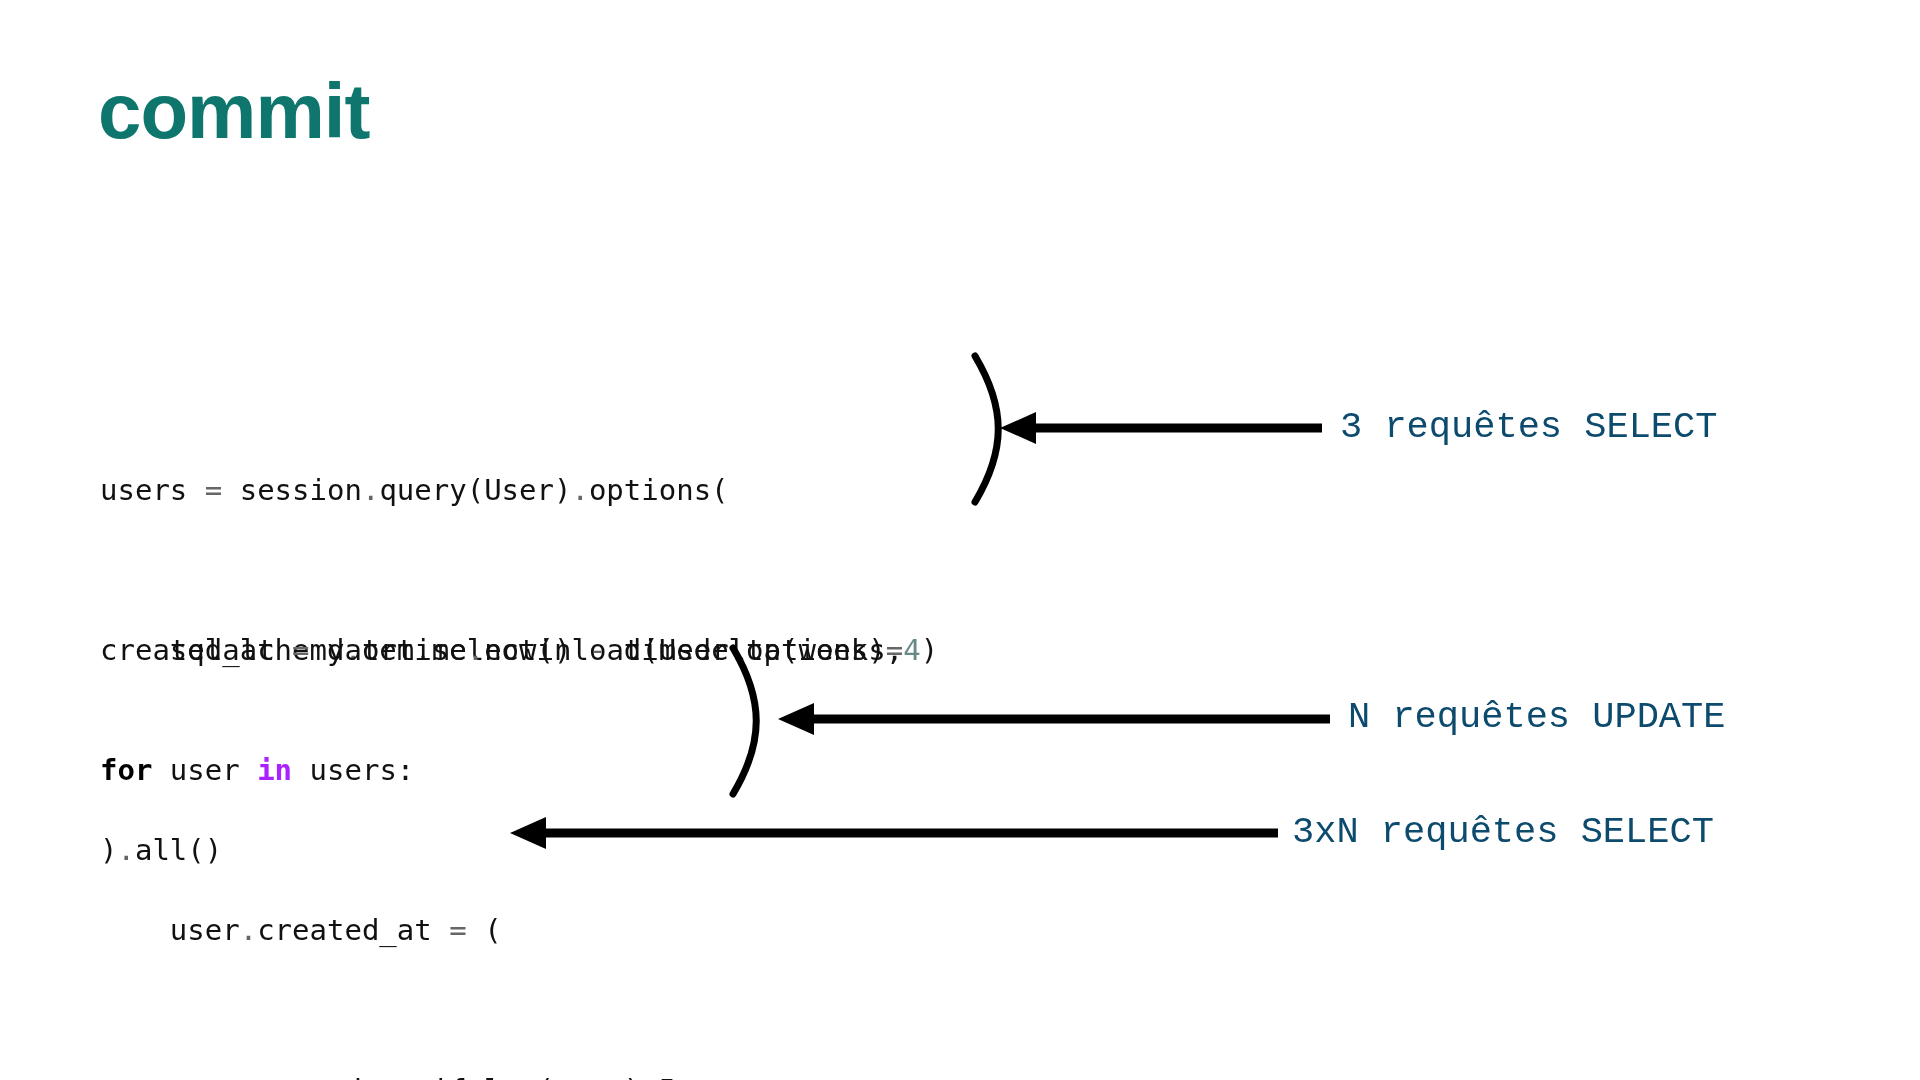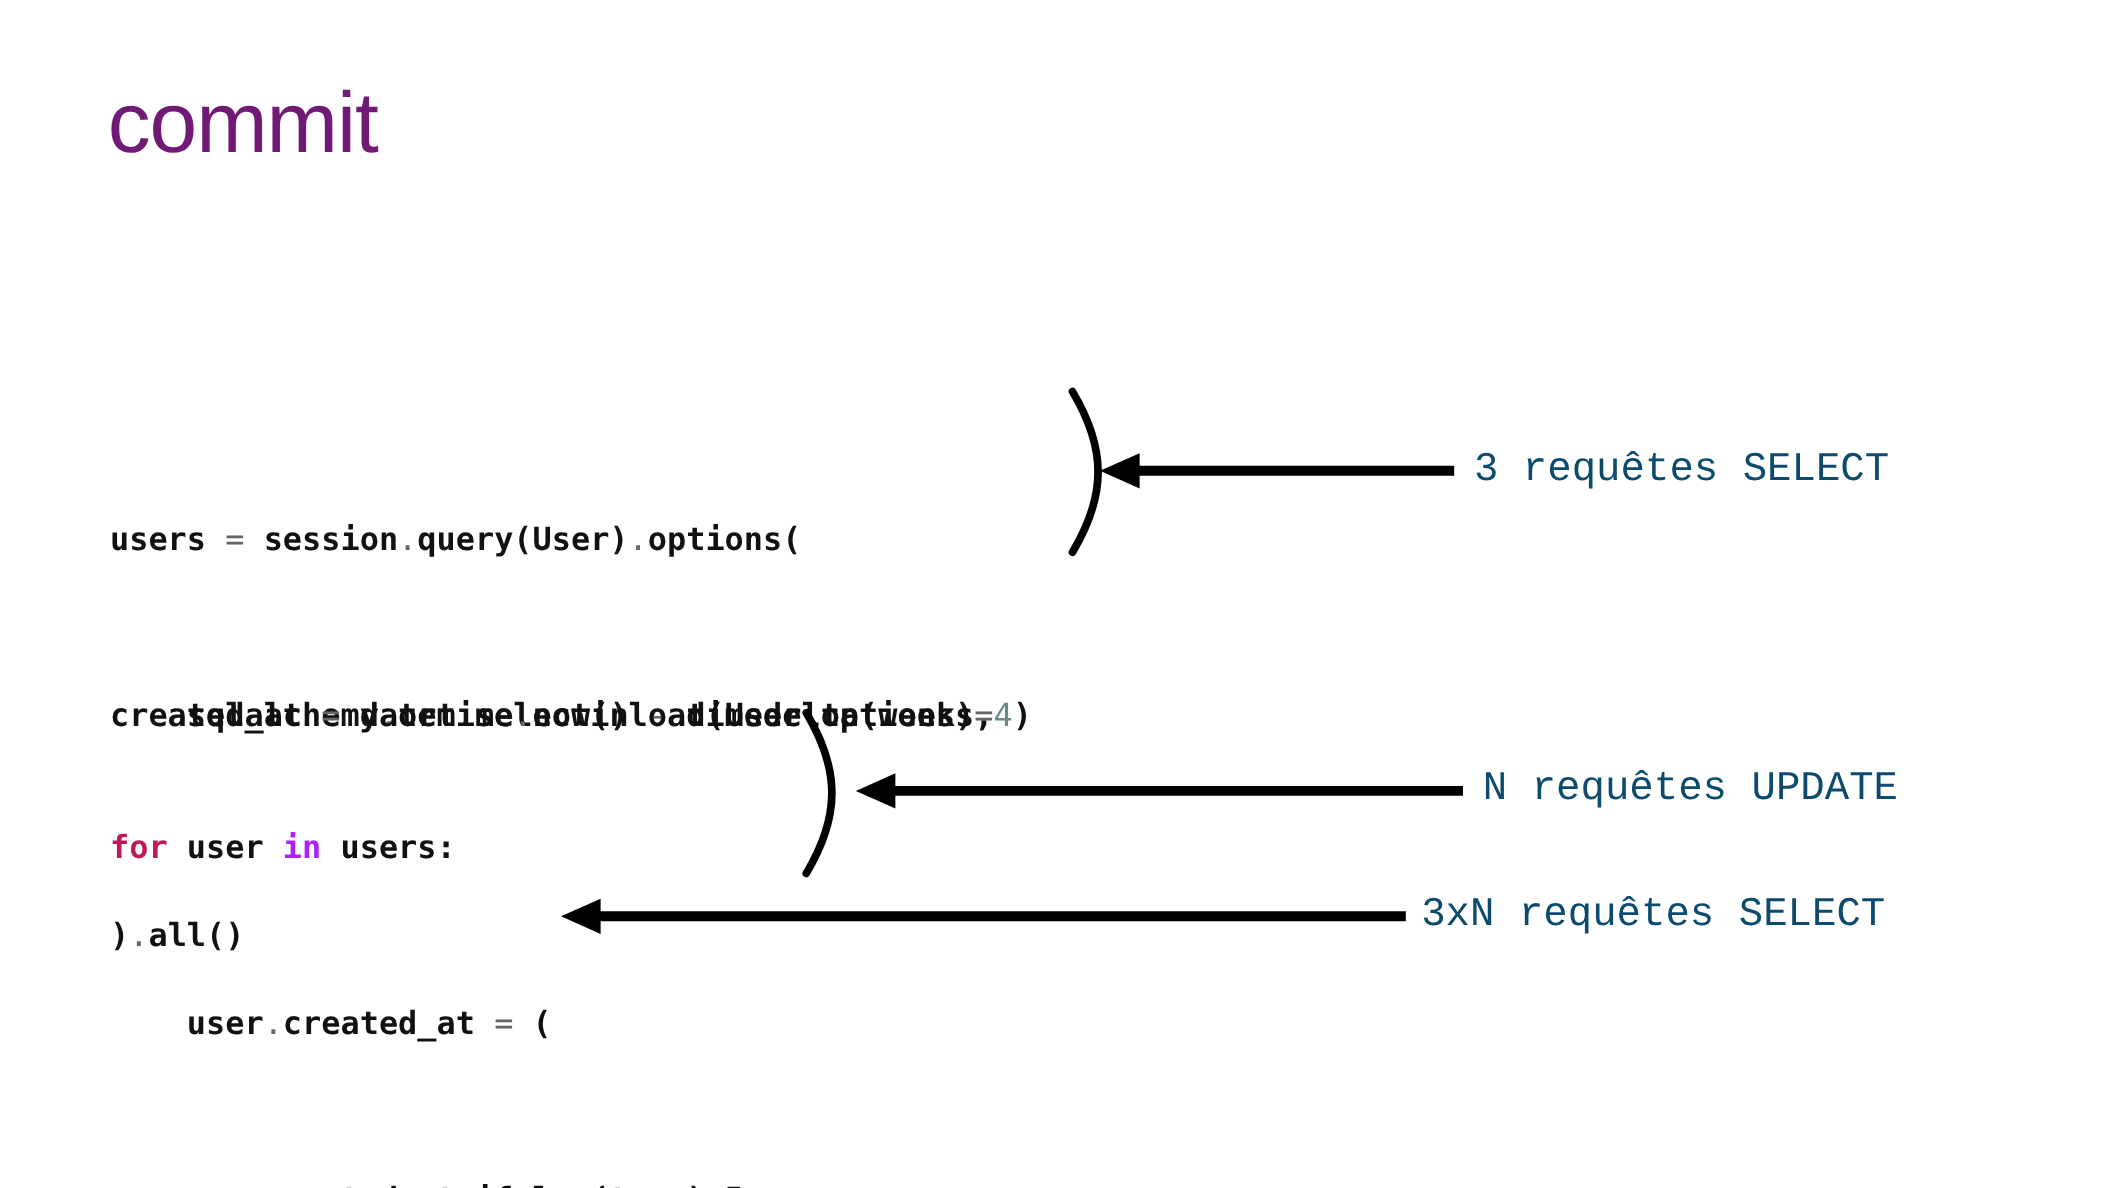--- a/index.html
+++ b/index.html
@@ -22,25 +22,25 @@
     inset: 0;
     background: #ffffff;
   }
 
   
   #slide-title {
     position: absolute;
     left: 98px;
     top: 72px;
     font-family: "Liberation Sans", sans-serif;
-    font-weight: 400;
+    font-weight: 700;
     font-size: 78px;
     line-height: 1.0;
     letter-spacing: -1px;
-    color: #701a75;
+    color: #0f766e;
     white-space: pre;
     text-align: center;
   }
 
   
   .code-block {
     position: absolute;
     left: 100px;
     font-family: "DejaVu Sans Mono", "Liberation Mono", monospace;
     font-size: 29px;
@@ -48,24 +48,24 @@
     color: #111111;
     white-space: pre;
     letter-spacing: 0px;
   }
   #code-block-query  { top: 350px; }
   #code-block-delta  { top: 550px; }
   #code-block-loop   { top: 630px; }
 
   .code-line { white-space: pre; height: 40px; }
 
-  .tok-plain  { color: #111111; font-weight: bold; }
+  .tok-plain  { color: #111111; }
   .tok-punct  { color: #666666; }   
   .tok-num    { color: #6a8a8a; }   
-  .tok-kw     { color: #be185d; font-weight: 700; } 
+  .tok-kw     { color: #000000; font-weight: 700; } 
   .tok-op-kw  { color: #aa22ff; font-weight: 700; margin-top: 48px; } 
 
   
   .annotation-label {
     position: absolute;
     font-family: Liberation Mono, monospace;
     font-size: 37px;
     line-height: 44px;
     color: #0c4a6e;
     white-space: pre;

